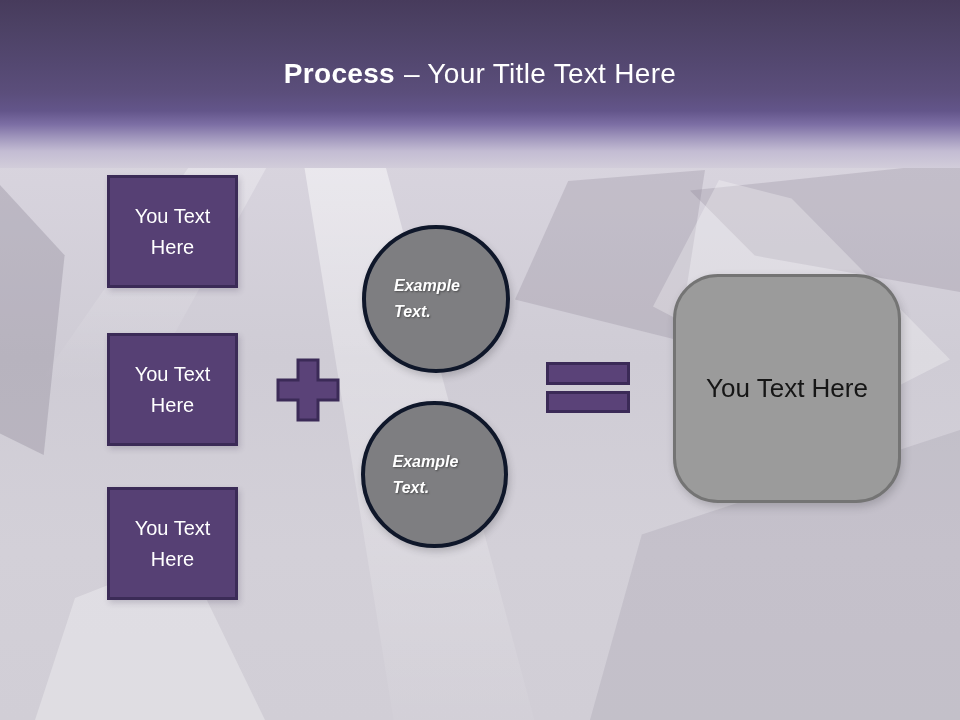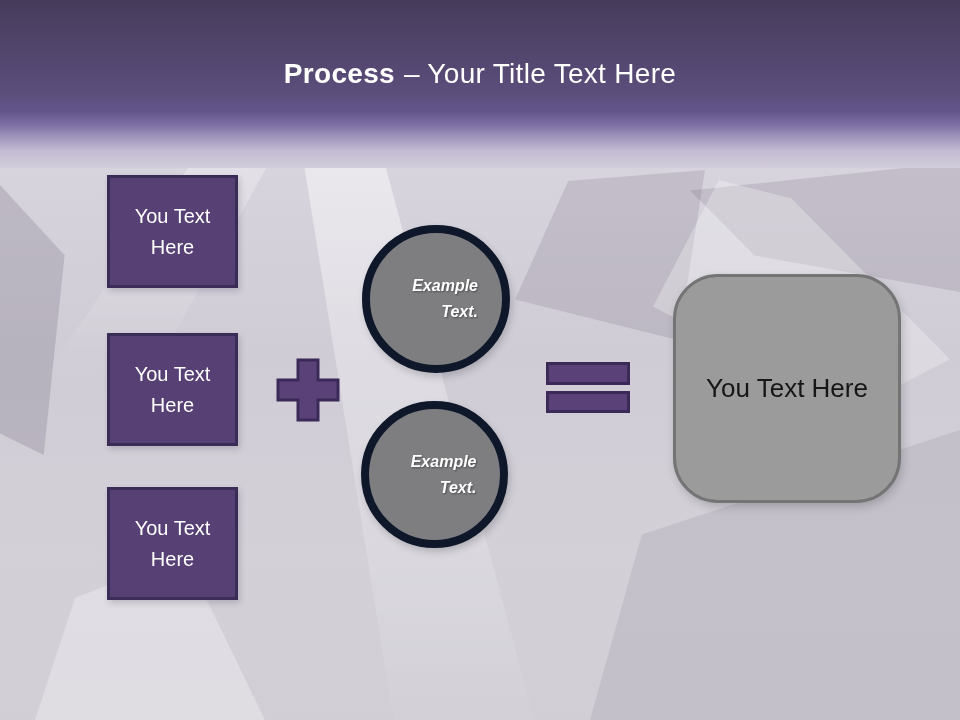--- a/index.html
+++ b/index.html
@@ -129,25 +129,25 @@
     border: 3px solid #3b2a57;
   }
   .equals-bar + .equals-bar { margin-top: 6px; height: 22px; }
 
   
   .gcircle {
     position: absolute;
     box-sizing: border-box;
     border-radius: 50%;
     background: #7e7e81;
-    border: 8px solid #0f172a;
+    border: 4px solid #0f172a;
     display: flex;
     align-items: center;
     justify-content: center;
-    text-align: right;
+    text-align: left;
     color: #ffffff;
     font-size: 16px;
     font-weight: bold;
     font-style: italic;
     line-height: 26px;
     text-shadow: 1px 1px 2px rgba(0,0,0,0.4);
     box-shadow: 2px 4px 7px rgba(40,40,45,0.22);
     z-index: 4;
   }
   .gcircle-inner { width: 84px; }

